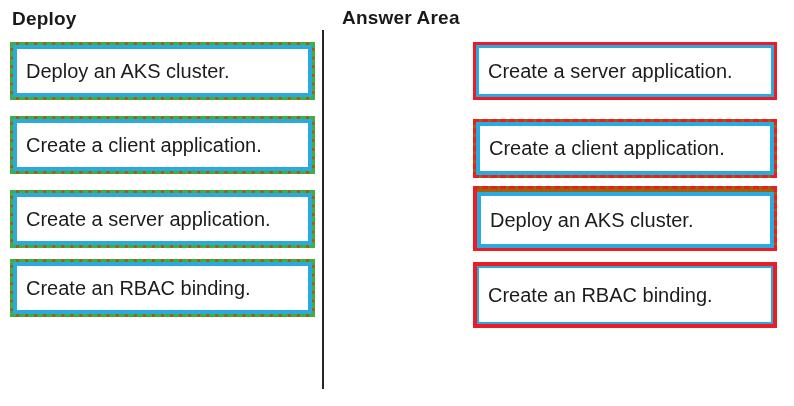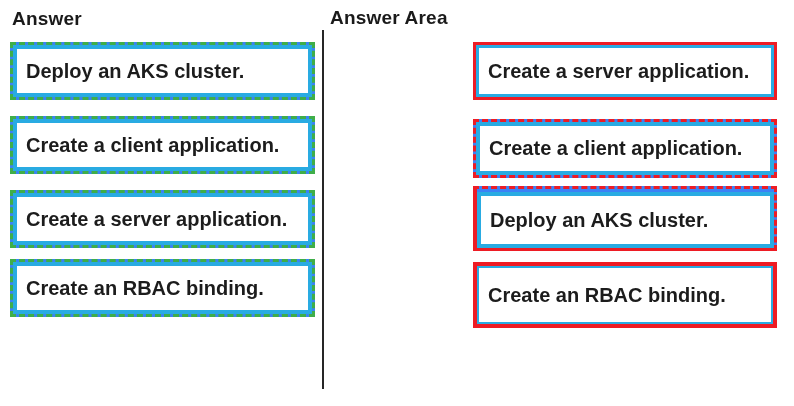--- a/index.html
+++ b/index.html
@@ -17,34 +17,33 @@
   }
   .col-header {
     position: absolute;
     font-size: 19px;
     font-weight: bold;
     color: #1a1a1a;
     letter-spacing: 0.2px;
     white-space: nowrap;
   }
   .hdr-actions { left: 12px; top: 8px; }
-  .hdr-answer  { left: 330px; top: 7px; }
+  .hdr-answer  { left: 342px; top: 7px; }
   .divider {
     position: absolute;
     left: 322px;
     top: 30px;
     width: 2px;
     height: 359px;
     background: #262626;
   }
   .item-outer {
     position: absolute;
     box-sizing: border-box;
-    background: #3b82f6;
-    font-weight: bold;
+    background: #a16207;
   }
   .item-inner {
     box-sizing: border-box;
     width: 100%;
     height: 100%;
     background: #ffffff;
     display: flex;
     align-items: center;
     padding-left: 9px;
   }
@@ -74,21 +73,21 @@
            border-right: 3px dashed #ed1c24; }
   .ans-3 .item-inner { margin-top: 3px; height: calc(100% - 3px); border: 4px solid #29abe2; }
   .ans-4 { top: 262px; height: 66px; border: 4px solid #ed1c24; }
   .ans-4 .item-inner { border: 2px solid #29abe2; }
 </style>
 </head>
 <body>
 
 <div class="canvas">
 
-  <div class="col-header hdr-actions">Answer</div>
+  <div class="col-header hdr-actions">Deploy</div>
 
   <div class="col-header hdr-answer">Answer Area</div>
 
   <div class="divider"></div>
 
   <div class="item-outer src src-1">
     <div class="item-inner">
       <span class="item-label">Deploy an AKS cluster.</span>
     </div>
   </div>

